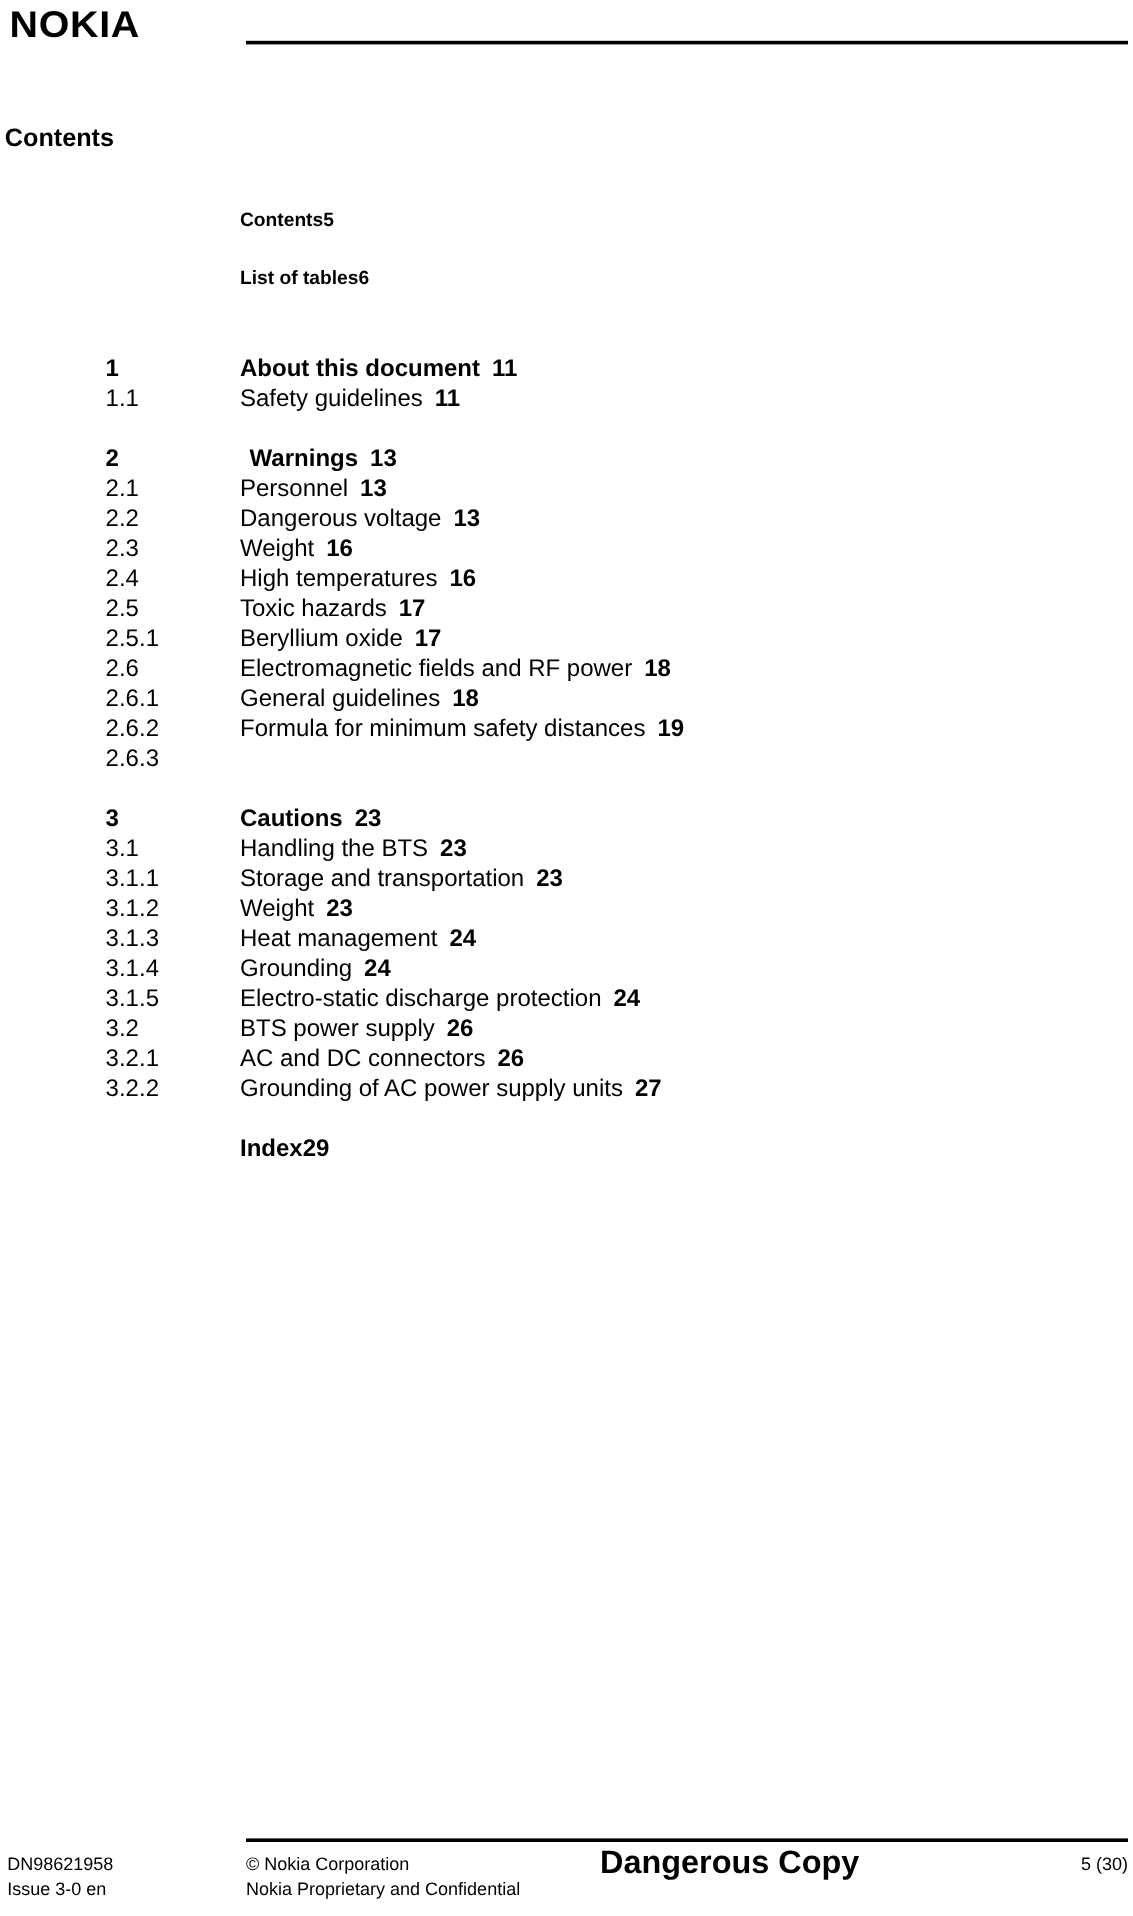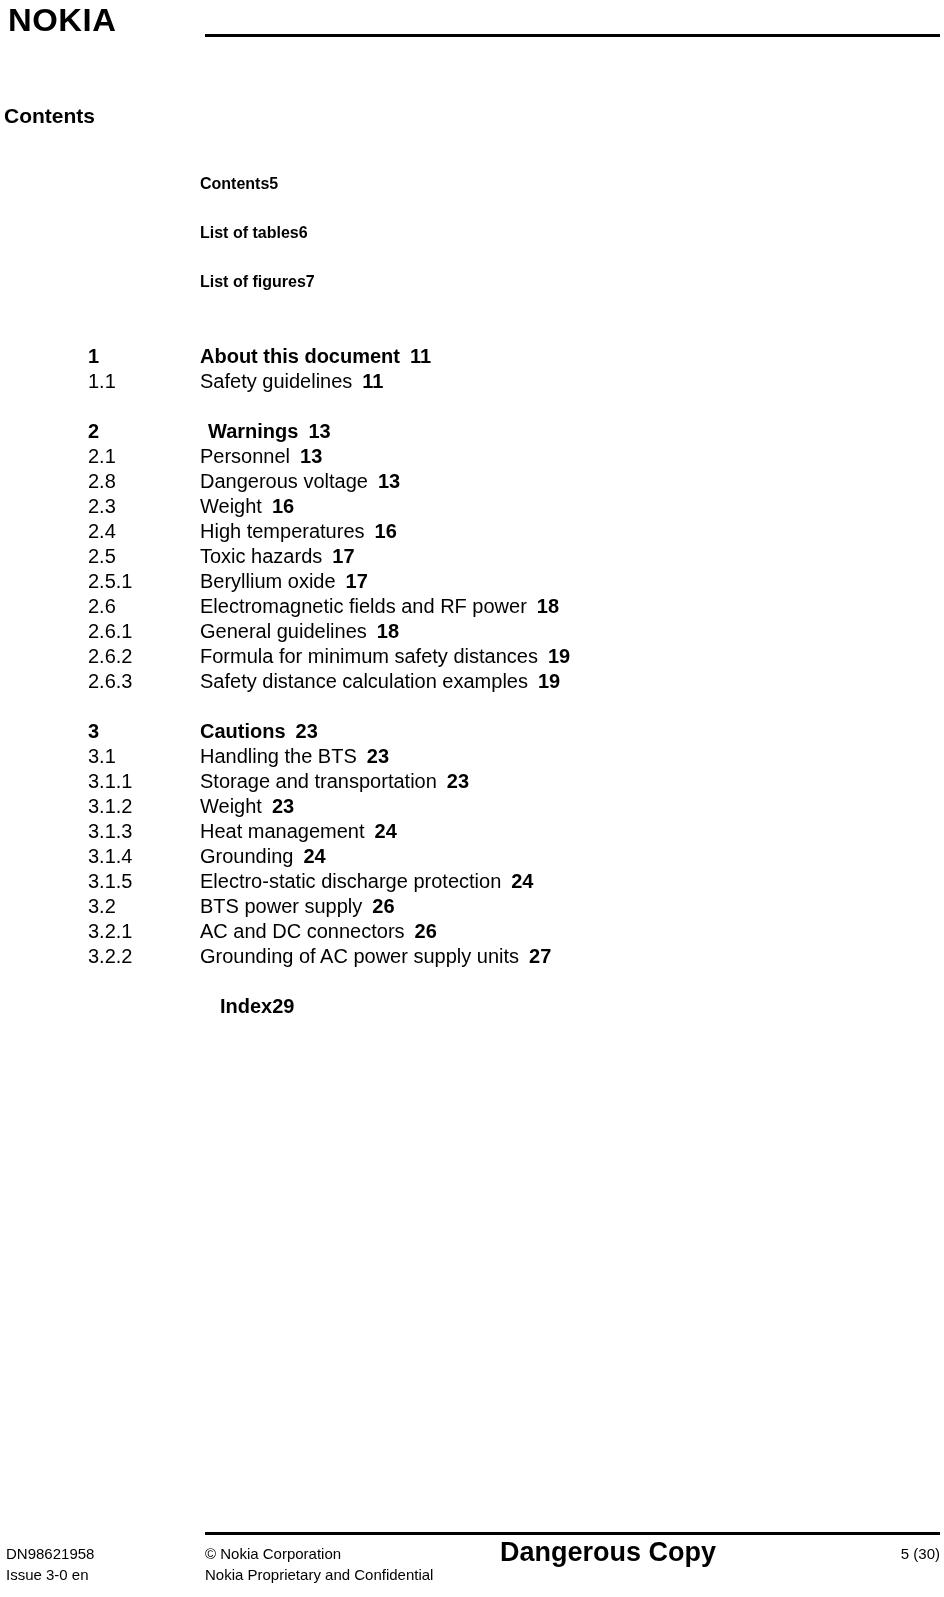--- a/index.html
+++ b/index.html
@@ -116,21 +116,20 @@
     margin-left: 10px;
     text-align: center;
   }
   .toc-row.indent-title .title {
     padding-left: 8px;
   }
   .toc-index {
     position: relative;
     height: 25px;
     margin-top: 25px;
-    margin-left: 20px;
   }
   .toc-index .title {
     position: absolute;
     left: 200px;
     top: 0;
     font-size: 20px;
     font-weight: bold;
     line-height: 25px;
     white-space: nowrap;
   }
@@ -199,23 +198,20 @@
 
   <div class="page-title">Contents</div>
 
   <div class="toc" id="toc-root">
       <div class="toc-front">
         <div class="title">Contents<span class="pg">5</span></div>
       </div>
       <div class="toc-front">
         <div class="title">List of tables<span class="pg">6</span></div>
       </div>
-      <div class="toc-front">
-        <div class="title">List of figures<span class="pg">7</span></div>
-      </div>
       <div class="toc-gap"></div>
       <div class="toc-group">
         <div class="toc-row chapter">
           <div class="num">1</div>
           <div class="title">About this document<span class="pg">11</span></div>
         </div>
         <div class="toc-row section">
           <div class="num">1.1</div>
           <div class="title">Safety guidelines<span class="pg">11</span></div>
         </div>
@@ -224,21 +220,21 @@
       <div class="toc-group">
         <div class="toc-row chapter indent-title">
           <div class="num">2</div>
           <div class="title">Warnings<span class="pg">13</span></div>
         </div>
         <div class="toc-row section">
           <div class="num">2.1</div>
           <div class="title">Personnel<span class="pg">13</span></div>
         </div>
         <div class="toc-row section">
-          <div class="num">2.8</div>
+          <div class="num">2.2</div>
           <div class="title">Dangerous voltage<span class="pg">13</span></div>
         </div>
         <div class="toc-row section">
           <div class="num">2.3</div>
           <div class="title">Weight<span class="pg">16</span></div>
         </div>
         <div class="toc-row section">
           <div class="num">2.4</div>
           <div class="title">High temperatures<span class="pg">16</span></div>
         </div>
@@ -257,21 +253,20 @@
         <div class="toc-row section">
           <div class="num">2.6.1</div>
           <div class="title">General guidelines<span class="pg">18</span></div>
         </div>
         <div class="toc-row section">
           <div class="num">2.6.2</div>
           <div class="title">Formula for minimum safety distances<span class="pg">19</span></div>
         </div>
         <div class="toc-row section">
           <div class="num">2.6.3</div>
-          <div class="title">Safety distance calculation examples<span class="pg">19</span></div>
         </div>
       </div>
       <div class="toc-gap"></div>
       <div class="toc-group">
         <div class="toc-row chapter">
           <div class="num">3</div>
           <div class="title">Cautions<span class="pg">23</span></div>
         </div>
         <div class="toc-row section">
           <div class="num">3.1</div>

